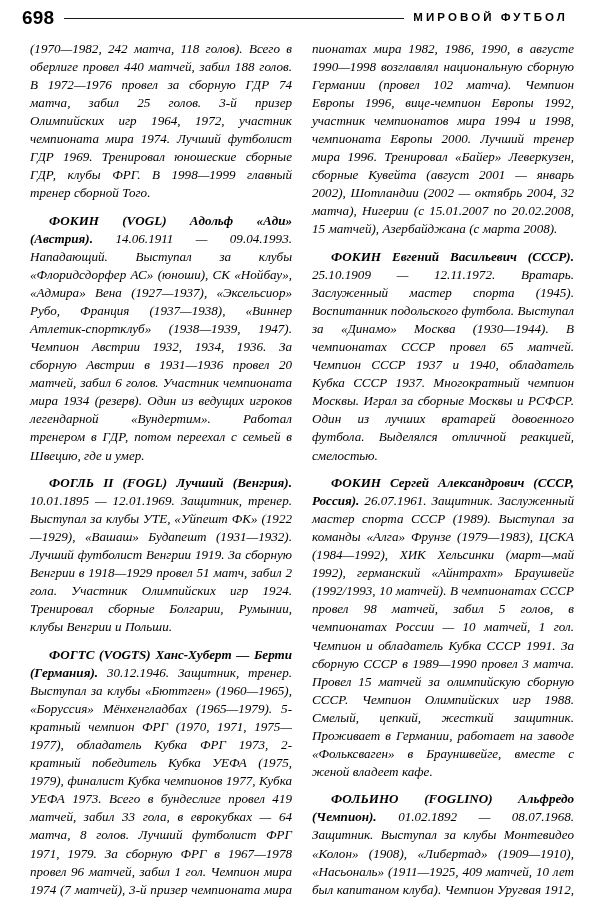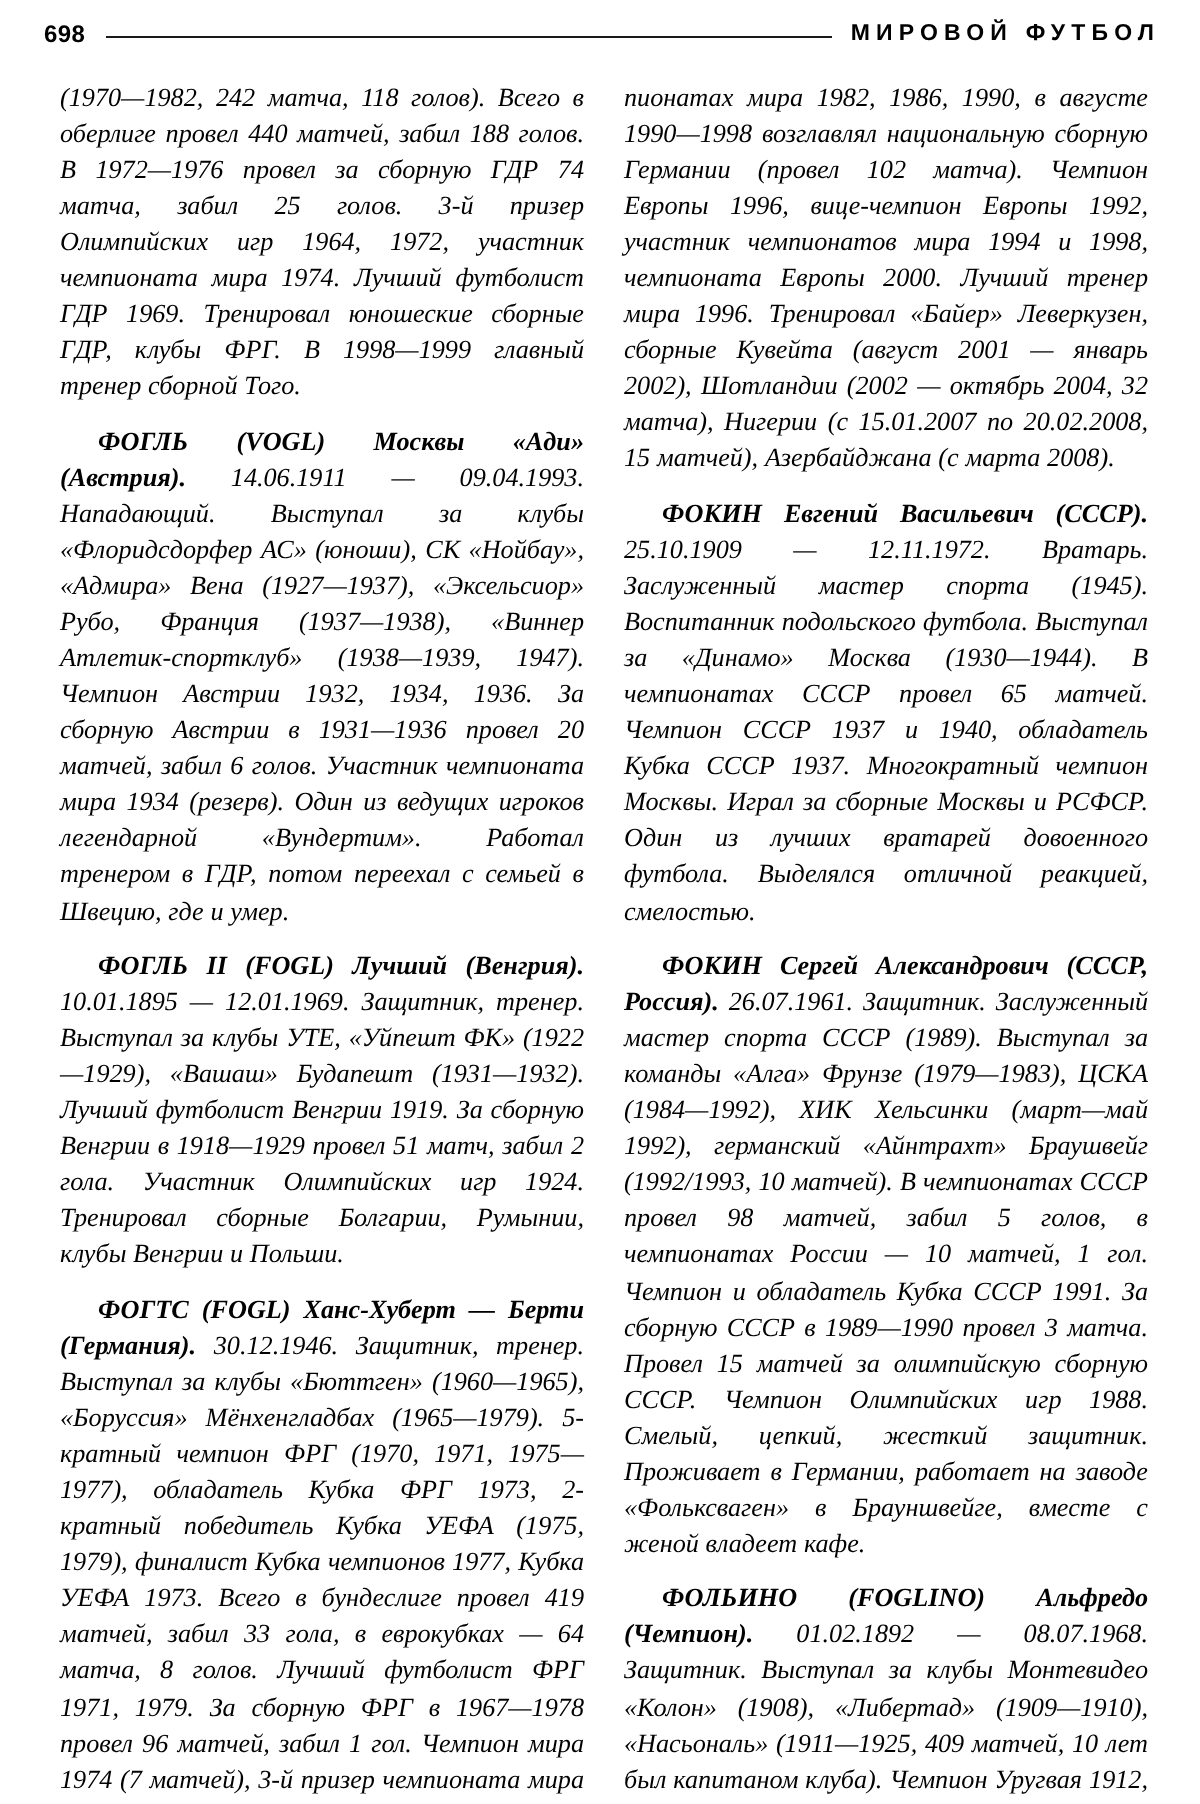--- a/index.html
+++ b/index.html
@@ -28,40 +28,40 @@
     left: 0;
     top: 0;
     width: 600px;
     height: 34px;
     display: flex;
     align-items: center;
   }
   .folio {
     font-family: "Liberation Sans", "DejaVu Sans", sans-serif;
     font-weight: bold;
-    font-size: 12px;
+    font-size: 19px;
     line-height: 1;
     padding-left: 22px;
     letter-spacing: 0.2px;
     color: #000;
   }
   .runrule {
     flex: 1 1 auto;
     height: 0;
     border-top: 1.6px solid #1a1a1a;
     margin: 0 9px 0 10px;
     position: relative;
     top: 1px;
   }
   .runtitle {
     font-family: "Liberation Sans", "DejaVu Sans", sans-serif;
     font-weight: bold;
     font-size: 11.5px;
     letter-spacing: 3.1px;
-    padding-right: 20px;
+    padding-right: 32px;
     white-space: nowrap;
     color: #000;
   }
 
   
   .columns {
     position: absolute;
     left: 30px;
     top: 40px;
     width: 545px;
@@ -115,31 +115,31 @@
 
   <div class="columns">
 
     <div class="col">
 
       <p class="para nostretch">
         <span>(1970—1982, 242 матча, 118 голов). Всего в оберлиге провел 440 матчей, забил 188 голов. В 1972—1976 провел за сборную ГДР 74 матча, забил 25 голов. 3-й призер Олимпийских игр 1964, 1972, участник чемпионата мира 1974. Лучший футболист ГДР 1969. Тренировал юношеские сборные ГДР, клубы ФРГ. В 1998—1999 главный тренер сборной Того.</span>
       </p>
 
       <p class="para indent nostretch">
-        <span class="hw">ФОГЛЬ (VOGL) Москвы «Ади» (Австрия).</span>
+        <span class="hw">ФОКИН (VOGL) Адольф «Ади» (Австрия).</span>
         <span>14.06.1911 — 09.04.1993. Нападающий. Выступал за клубы «Флоридсдорфер АС» (юноши), СК «Нойбау», «Адмира» Вена (1927—1937), «Эксельсиор» Рубо, Франция (1937—1938), «Виннер Атлетик-спортклуб» (1938—1939, 1947). Чемпион Австрии 1932, 1934, 1936. За сборную Австрии в 1931—1936 провел 20 матчей, забил 6 голов. Участник чемпионата мира 1934 (резерв). Один из ведущих игроков легендарной «Вундертим». Работал тренером в ГДР, потом переехал с семьей в Швецию, где и умер.</span>
       </p>
 
       <p class="para indent nostretch">
         <span class="hw">ФОГЛЬ II (FOGL) Лучший (Венгрия).</span>
         <span>10.01.1895 — 12.01.1969. Защитник, тренер. Выступал за клубы УТЕ, «Уйпешт ФК» (1922—1929), «Вашаш» Будапешт (1931—1932). Лучший футболист Венгрии 1919. За сборную Венгрии в 1918—1929 провел 51 матч, забил 2 гола. Участник Олимпийских игр 1924. Тренировал сборные Болгарии, Румынии, клубы Венгрии и Польши.</span>
       </p>
 
       <p class="para indent">
-        <span class="hw">ФОГТС (FOGL) Ханс-Хуберт — Берти (Германия).</span>
+        <span class="hw">ФОГТС (VOGTS) Ханс-Хуберт — Берти (Германия).</span>
         <span>30.12.1946. Защитник, тренер. Выступал за клубы «Бюттген» (1960—1965), «Боруссия» Мёнхенгладбах (1965—1979). 5-кратный чемпион ФРГ (1970, 1971, 1975—1977), обладатель Кубка ФРГ 1973, 2-кратный победитель Кубка УЕФА (1975, 1979), финалист Кубка чемпионов 1977, Кубка УЕФА 1973. Всего в бундеслиге провел 419 матчей, забил 33 гола, в еврокубках — 64 матча, 8 голов. Лучший футболист ФРГ 1971, 1979. За сборную ФРГ в 1967—1978 провел 96 матчей, забил 1 гол. Чемпион мира 1974 (7 матчей), 3-й призер чемпионата мира 1970, вице-чемпион Европы 1976, участник чемпионата мира 1978. Один из лучших крайних защитников мирового футбола. С 1979 работал в Федерации футбола ФРГ, с молодежной и юношеской сборными ФРГ, был ассистентом тренеров сборной на чем-</span>
       </p>
 
     </div>
 
     <div class="col">
 
       <p class="para nostretch">
         <span>пионатах мира 1982, 1986, 1990, в августе 1990—1998 возглавлял национальную сборную Германии (провел 102 матча). Чемпион Европы 1996, вице-чемпион Европы 1992, участник чемпионатов мира 1994 и 1998, чемпионата Европы 2000. Лучший тренер мира 1996. Тренировал «Байер» Леверкузен, сборные Кувейта (август 2001 — январь 2002), Шотландии (2002 — октябрь 2004, 32 матча), Нигерии (с 15.01.2007 по 20.02.2008, 15 матчей), Азербайджана (с марта 2008).</span>
       </p>

